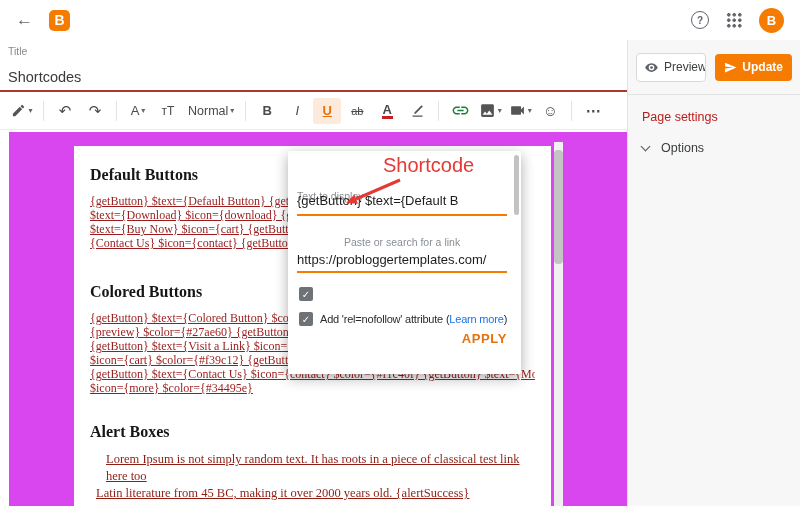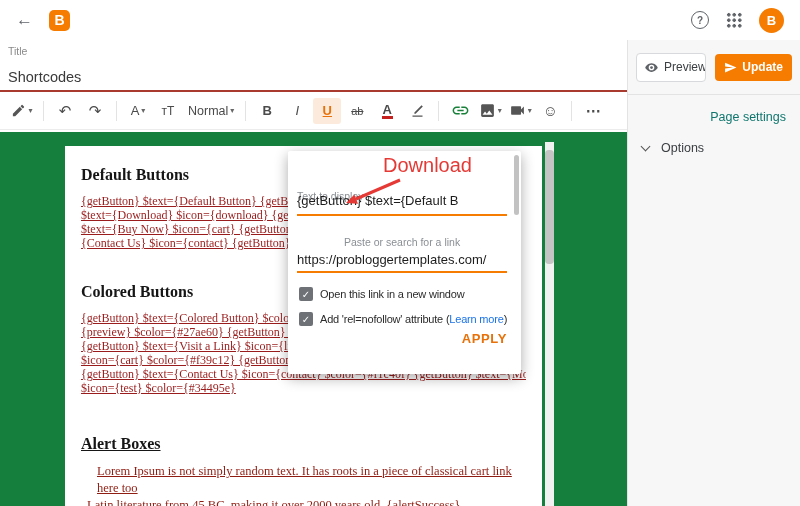--- a/index.html
+++ b/index.html
@@ -27,39 +27,39 @@
   .caret{font-size:8px;color:#666;margin-left:2px;}
   .glyph-b{font-weight:bold;}
   .glyph-i{font-style:italic;}
   .active-u{background:#fcebdc;color:#e8710a;font-weight:bold;text-decoration:underline;}
   .strike{text-decoration:line-through;font-size:11px;}
   .tc{border-bottom:3px solid #c5221f;line-height:13px;padding:0 1px;font-weight:bold;}
   .normal-btn{font-size:12.5px;color:#4a4a4a;padding:0 4px;}
   .undo-redo{font-size:15px;}
 
   
-  .canvas{position:absolute;left:0;top:92px;width:627px;height:374px;background:#15803d;overflow:hidden;}
+  .canvas{position:absolute;left:9px;top:92px;width:627px;height:374px;background:#d946ef;overflow:hidden;}
   .doc{position:absolute;left:65px;top:14px;width:477px;height:520px;background:#fff;padding:12px 16px;box-sizing:border-box;font-family:"Liberation Serif",serif;overflow:hidden;}
   .doc h2{font-size:16px;color:#161616;margin:8px 0 10px;font-weight:bold;font-family:"Liberation Serif",serif;}
   .doc h2.gap2{margin-top:33px;}
-  .doc h2.gap3{margin-top:40px;text-decoration:underline;}
+  .doc h2.gap3{margin-top:28px;}
   .code-line{font-size:12px;line-height:14px;color:#9a1c1c;text-decoration:underline;white-space:nowrap;overflow:hidden;}
   .para-line{font-size:12.5px;line-height:17px;color:#8f1d12;text-decoration:underline;}
   .pl1{padding-left:16px;}
   .pl2{padding-left:6px;}
   .doc-track{position:absolute;left:545px;top:10px;width:9px;height:364px;background:#f1f1f1;}
   .doc-thumb{position:absolute;left:545px;top:18px;width:9px;height:114px;background:#c4c4c4;border-radius:4px;}
 
   
   .right-col{position:absolute;left:627px;top:40px;width:173px;height:466px;background:#f7f7f7;border-left:1px solid #e3e3e3;box-sizing:border-box;}
   .actions-row{height:54px;display:flex;align-items:center;gap:9px;padding:0 8px;border-bottom:1px solid #e3e3e3;}
   .preview-btn{display:flex;align-items:center;height:27px;background:#fff;border:1px solid #d7d9dc;border-radius:4px;font-size:12px;color:#3c4043;overflow:hidden;}
   .pv-main{display:flex;align-items:center;gap:5px;padding:0 7px;height:100%;}
   .update-btn{display:flex;align-items:center;gap:5px;height:27px;padding:0 9px;background:#f57c00;border-radius:4px;color:#fff;font-size:12px;font-weight:bold;}
-  .panel-heading{padding:15px 14px 0;font-size:12.5px;color:#0f766e;text-align:right;}
+  .panel-heading{padding:15px 14px 0;font-size:12.5px;color:#b91c1c;}
   .options-row{display:flex;align-items:center;gap:12px;padding:17px 14px 0;font-size:12.5px;color:#3c4043;}
   .chev{width:6px;height:6px;border-right:1.5px solid #555;border-bottom:1.5px solid #555;transform:rotate(45deg);margin-top:-3px;}
 
   
   .dialog{position:absolute;left:288px;top:151px;width:233px;height:223px;background:#fff;box-shadow:0 4px 14px rgba(0,0,0,.33);border-radius:2px;z-index:5;}
   .dlg-label{position:absolute;left:9px;font-size:10.5px;color:#8a8f94;}
   .l1{top:25px;margin-top:14px;} .l2{top:85px;padding-left:47px;}
   .dlg-value{position:absolute;left:9px;width:212px;border:none;outline:none;background:transparent;font-family:"Liberation Sans",sans-serif;font-size:13px;color:#1d1d1d;padding:0;}
   .v1{top:42px;} .v2{top:101px;}
   .dlg-underline{position:absolute;left:9px;width:210px;height:2px;background:#f57c00;}
@@ -161,24 +161,24 @@
         <div class="code-line">$text={Download} $icon={download} {getButton}</div>
         <div class="code-line">$text={Buy Now} $icon={cart} {getButton} $text=</div>
         <div class="code-line">{Contact Us} $icon={contact} {getButton} $text=</div>
 
         <h2 class="gap2">Colored Buttons</h2>
         <div class="code-line">{getButton} $text={Colored Button} $color={</div>
         <div class="code-line">{preview} $color={#27ae60} {getButton} $text=</div>
         <div class="code-line">{getButton} $text={Visit a Link} $icon={link}</div>
         <div class="code-line">$icon={cart} $color={#f39c12} {getButton} $</div>
         <div class="code-line">{getButton} $text={Contact Us} $icon={contact} $color={#f1c40f} {getButton} $text={More Info}</div>
-        <div class="code-line">$icon={test} $color={#34495e}</div>
+        <div class="code-line">$icon={more} $color={#34495e}</div>
 
         <h2 class="gap3">Alert Boxes</h2>
-        <div class="para-line pl1">Lorem Ipsum is not simply random text. It has roots in a piece of classical cart link here too</div>
+        <div class="para-line pl1">Lorem Ipsum is not simply random text. It has roots in a piece of classical test link here too</div>
         <div class="para-line pl2">Latin literature from 45 BC, making it over 2000 years old. {alertSuccess}</div>
       </div>
       <div class="doc-track"></div>
       <div class="doc-thumb"></div>
     </div>
   </div>
 
   <div class="right-col">
     <div class="actions-row">
       <div class="preview-btn">
@@ -209,30 +209,29 @@
     <div class="dlg-label l1">Text to display</div>
     <input class="dlg-value v1" value="{getButton} $text={Default B" style="">
     <div class="dlg-underline u1"></div>
 
     <div class="dlg-label l2">Paste or search for a link</div>
     <input class="dlg-value v2" value="https://probloggertemplates.com/" style="">
     <div class="dlg-underline u2"></div>
 
     <div class="chk-row c1">
       <span class="chk">✓</span>
-      <span class="chk-label">Open this link in a new window</span>
     </div>
     <div class="chk-row c2">
       <span class="chk">✓</span>
       <span class="chk-label"><span>Add 'rel=nofollow' attribute (</span><a href="#" class="learn">Learn more</a><span>)</span></span>
     </div>
 
     <div class="apply">APPLY</div>
     <div class="dlg-scroll"></div>
   </div>
 
-  <div class="ann-label">Download</div>
+  <div class="ann-label">Shortcode</div>
   <svg class="ann-arrow" width="74" height="34">
     <line x1="64" y1="5" x2="20" y2="24" stroke="#e53935" stroke-width="3"></line>
     <polygon points="10,28 22,28.7 18.4,19.4" fill="#e53935"></polygon>
   </svg>
 
 </div>
 
 </body></html>

